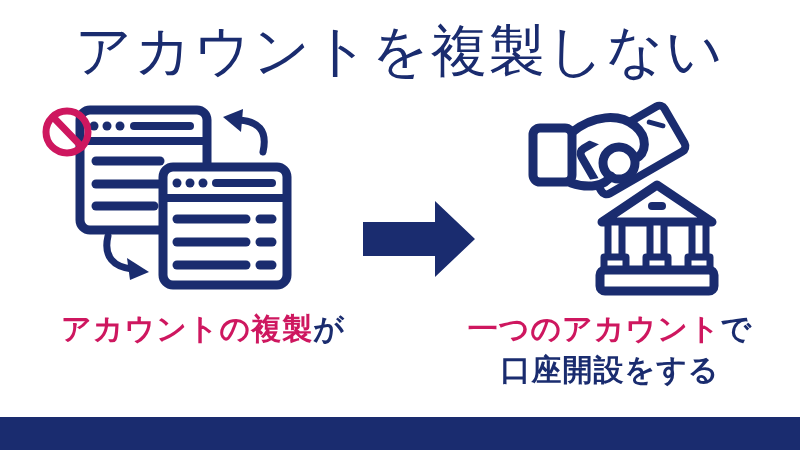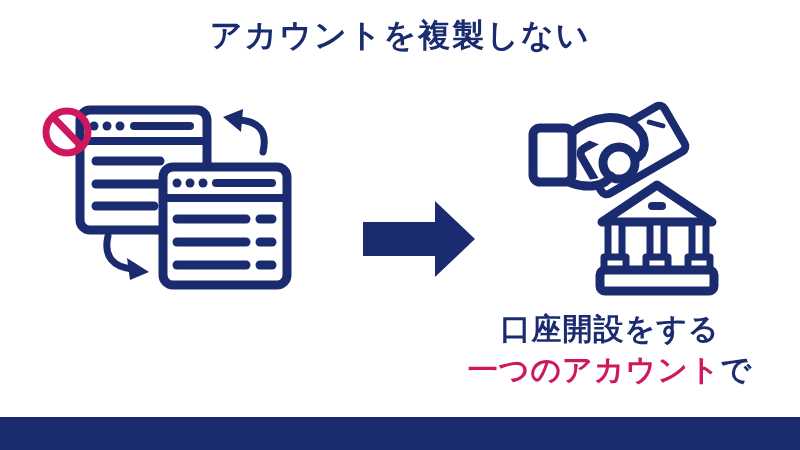--- a/index.html
+++ b/index.html
@@ -2,21 +2,21 @@
 <html><head>
 <meta charset="utf-8">
 <style>
   html,body{margin:0;padding:0;background:#e8e8e8;}
   .slide{
     position:relative;width:800px;height:450px;background:#ffffff;
     overflow:hidden;font-family:"Liberation Sans","DejaVu Sans",sans-serif;
   }
   .title{
     position:absolute;top:14px;left:0;width:800px;margin:0;
-    text-align:center;font-size:32px;font-weight:700;letter-spacing:2px;
+    text-align:center;font-size:56px;font-weight:400;letter-spacing:2px;
     color:#1a2c6f;
   }
   .illus{position:absolute;}
   .illus-left{left:30px;top:88px;}
   .illus-arrow{left:357px;top:197px;}
   .illus-right{left:505px;top:93px;}
   .caption{
     position:absolute;top:308px;width:360px;text-align:center;
     font-size:30px;font-weight:800;line-height:41px;color:#1a2c6f;
     letter-spacing:1px;
@@ -104,21 +104,22 @@
       <rect x="145" y="129" width="14" height="38" fill="#ffffff" stroke-width="7"></rect>
       <rect x="187" y="129" width="14" height="38" fill="#ffffff" stroke-width="7"></rect>
       <rect x="99" y="164" width="22" height="13" fill="#ffffff" stroke-width="7"></rect>
       <rect x="141" y="164" width="22" height="13" fill="#ffffff" stroke-width="7"></rect>
       <rect x="183" y="164" width="22" height="13" fill="#ffffff" stroke-width="7"></rect>
       <rect x="95" y="177" width="114" height="21" rx="5" fill="#ffffff" stroke-width="9"></rect>
     </g>
   </svg>
 
   <div class="caption caption-left">
+    <div><span class="hl">アカウントの複製</span><span>が</span></div>
   </div>
 
   <div class="caption caption-right">
+    <div><span class="hl">一つのアカウント</span><span>で</span></div>
     <div>口座開設をする</div>
-    <div><span class="hl">一つのアカウント</span><span>で</span></div>
   </div>
 
   <div class="bottom-bar"></div>
 </div>
 
 </body></html>

